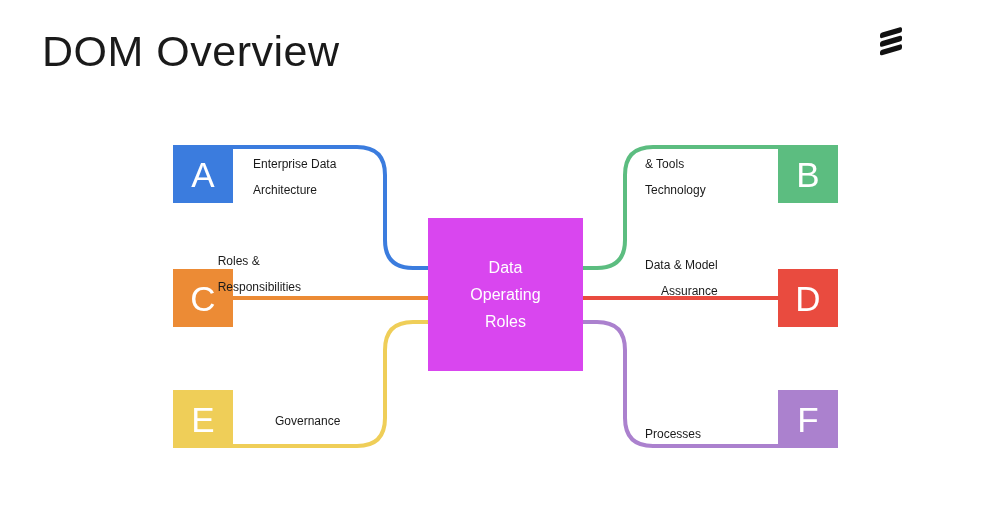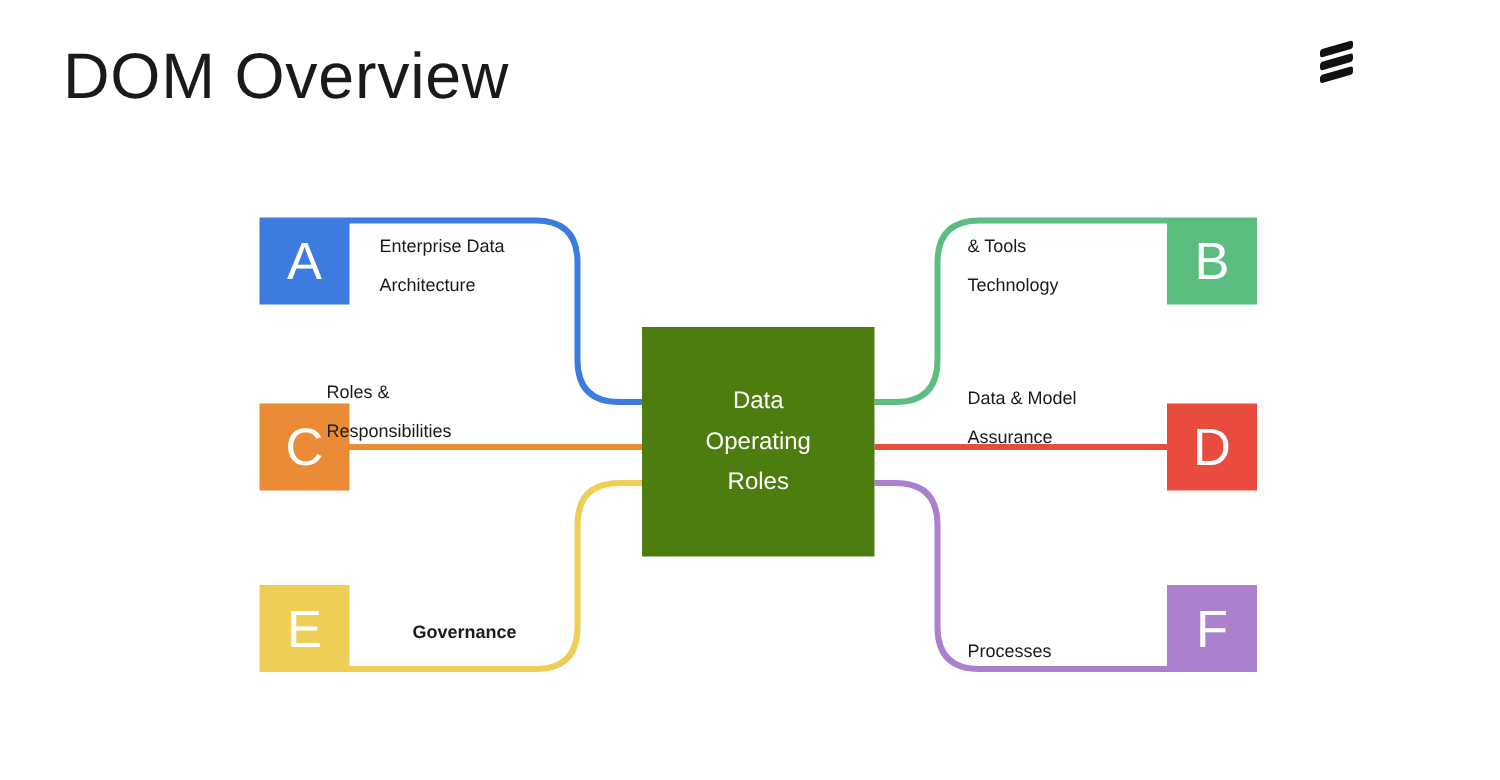--- a/index.html
+++ b/index.html
@@ -86,22 +86,22 @@
   .label {
     position: absolute;
     font-size: 12px;
     line-height: 26px;
     color: #1a1a1a;
     white-space: nowrap;
   }
   .label-a { left: 253px; top: 151px; text-align: left; }
   .label-b { left: 645px; top: 151px; text-align: left; }
   .label-c { right: 627px; top: 248px; text-align: left; }
-  .label-d { left: 645px; top: 252px; text-align: left; }
-  .label-e { left: 275px; top: 409px; line-height: 24px; font-weight: bold; }
+  .label-d { left: 645px; top: 252px; text-align: right; }
+  .label-e { left: 275px; top: 409px; line-height: 24px; }
   .label-f { left: 645px; top: 422px; line-height: 24px; }
 </style>
 </head>
 <body>
 
 <div class="slide">
 
   <div class="title">DOM Overview</div>
 
   <svg class="logo" viewBox="0 0 28 32" aria-hidden="true">
@@ -156,19 +156,19 @@
     <div>Data &amp; Model</div>
     <div>Assurance</div>
   </div>
   <div class="label label-e">
     <div>Governance</div>
   </div>
   <div class="label label-f">
     <div>Processes</div>
   </div>
 
-  <div class="center-box" style="background-color: #4d7c0f;">
+  <div class="center-box" style="background-color: #d946ef;">
     <div>Data</div>
     <div>Operating</div>
     <div>Roles</div>
   </div>
 
 </div>
 
 </body></html>

